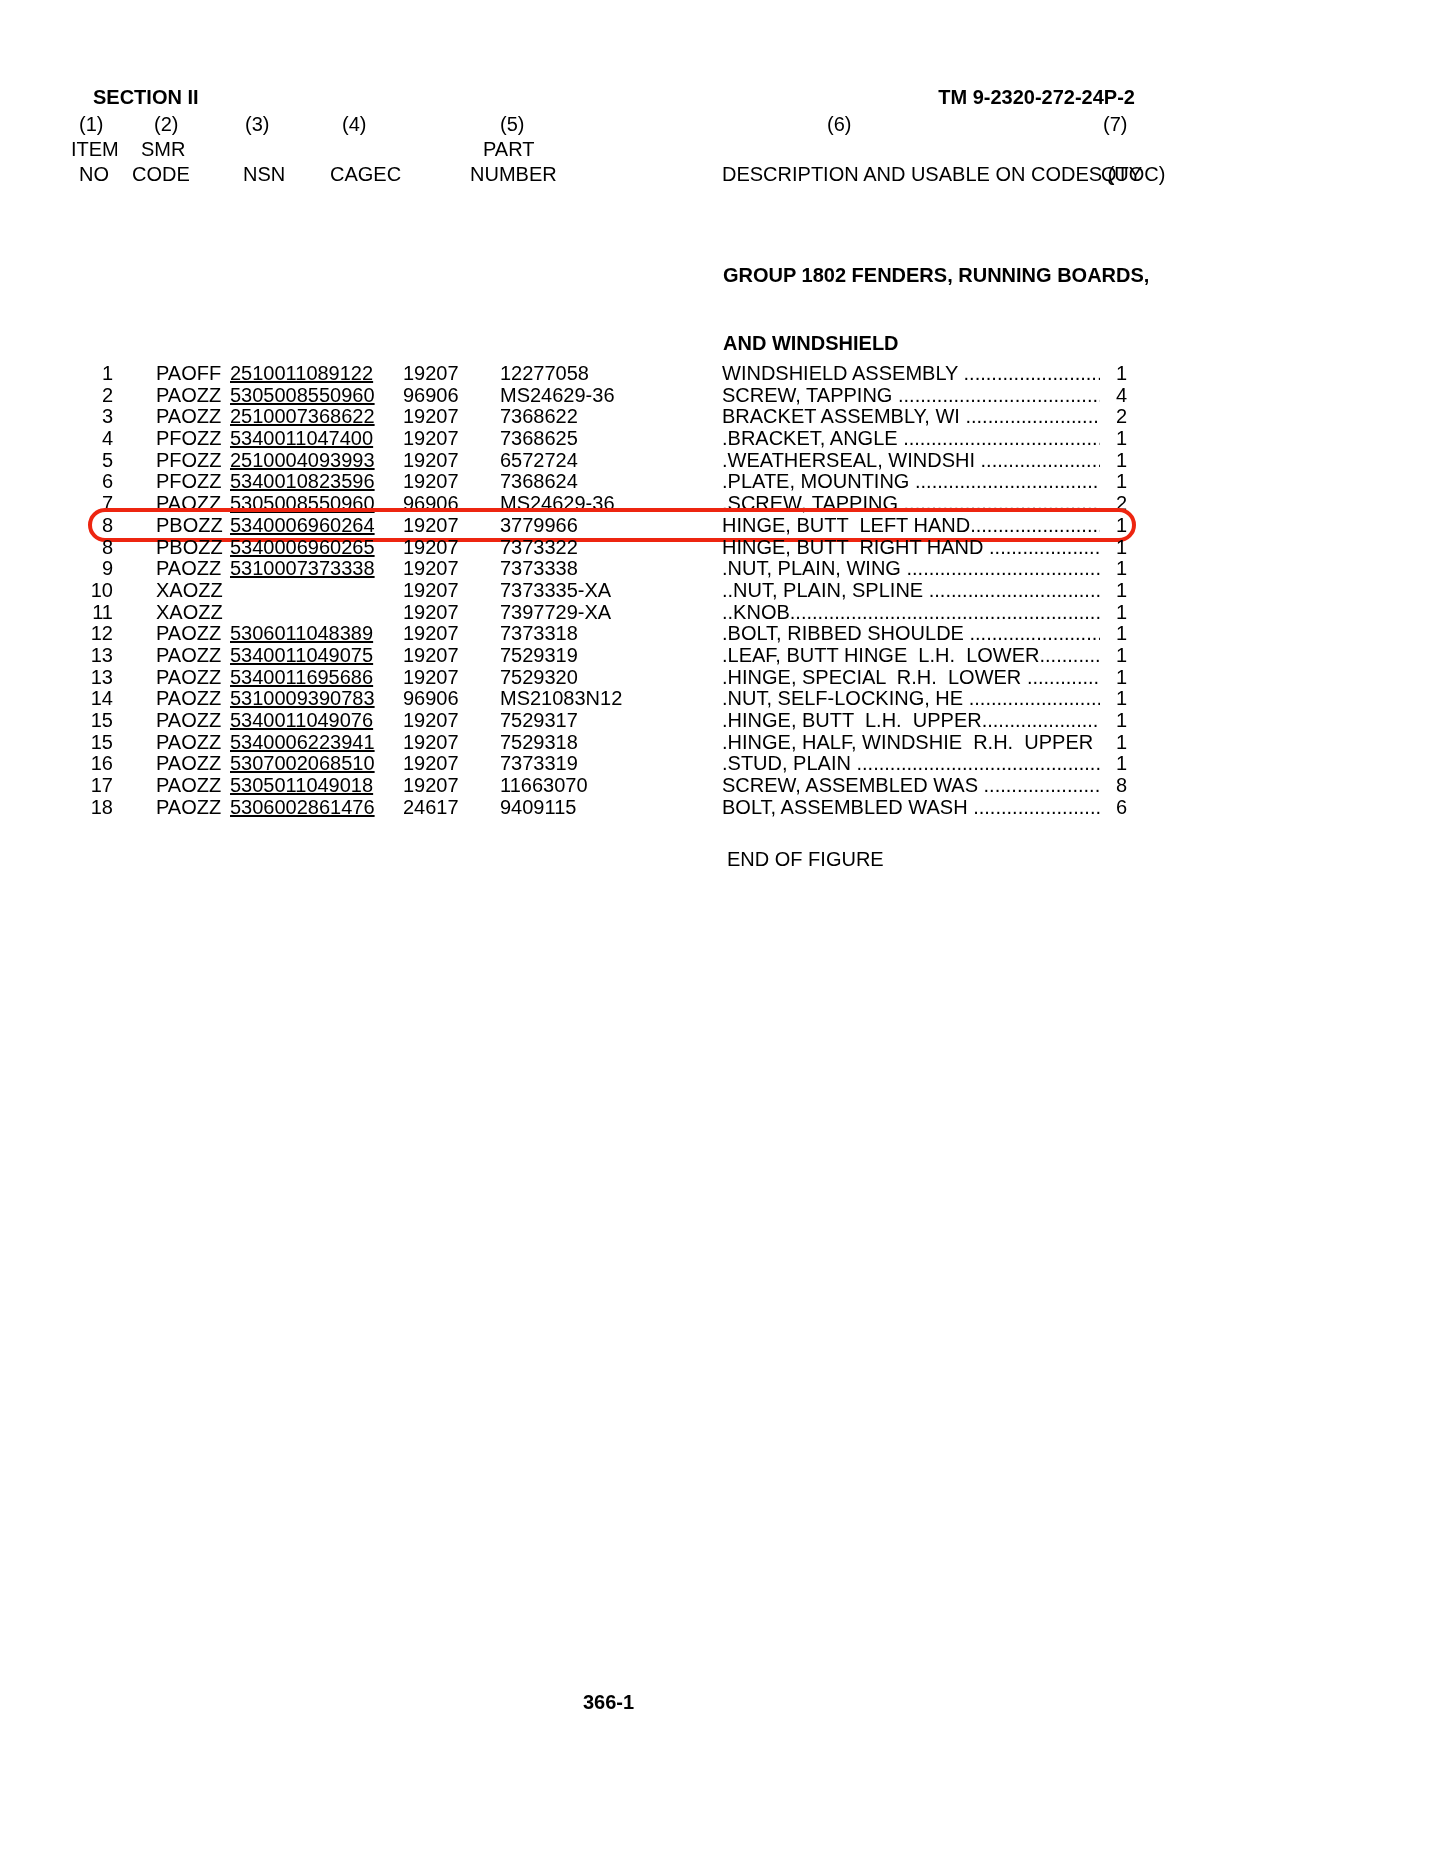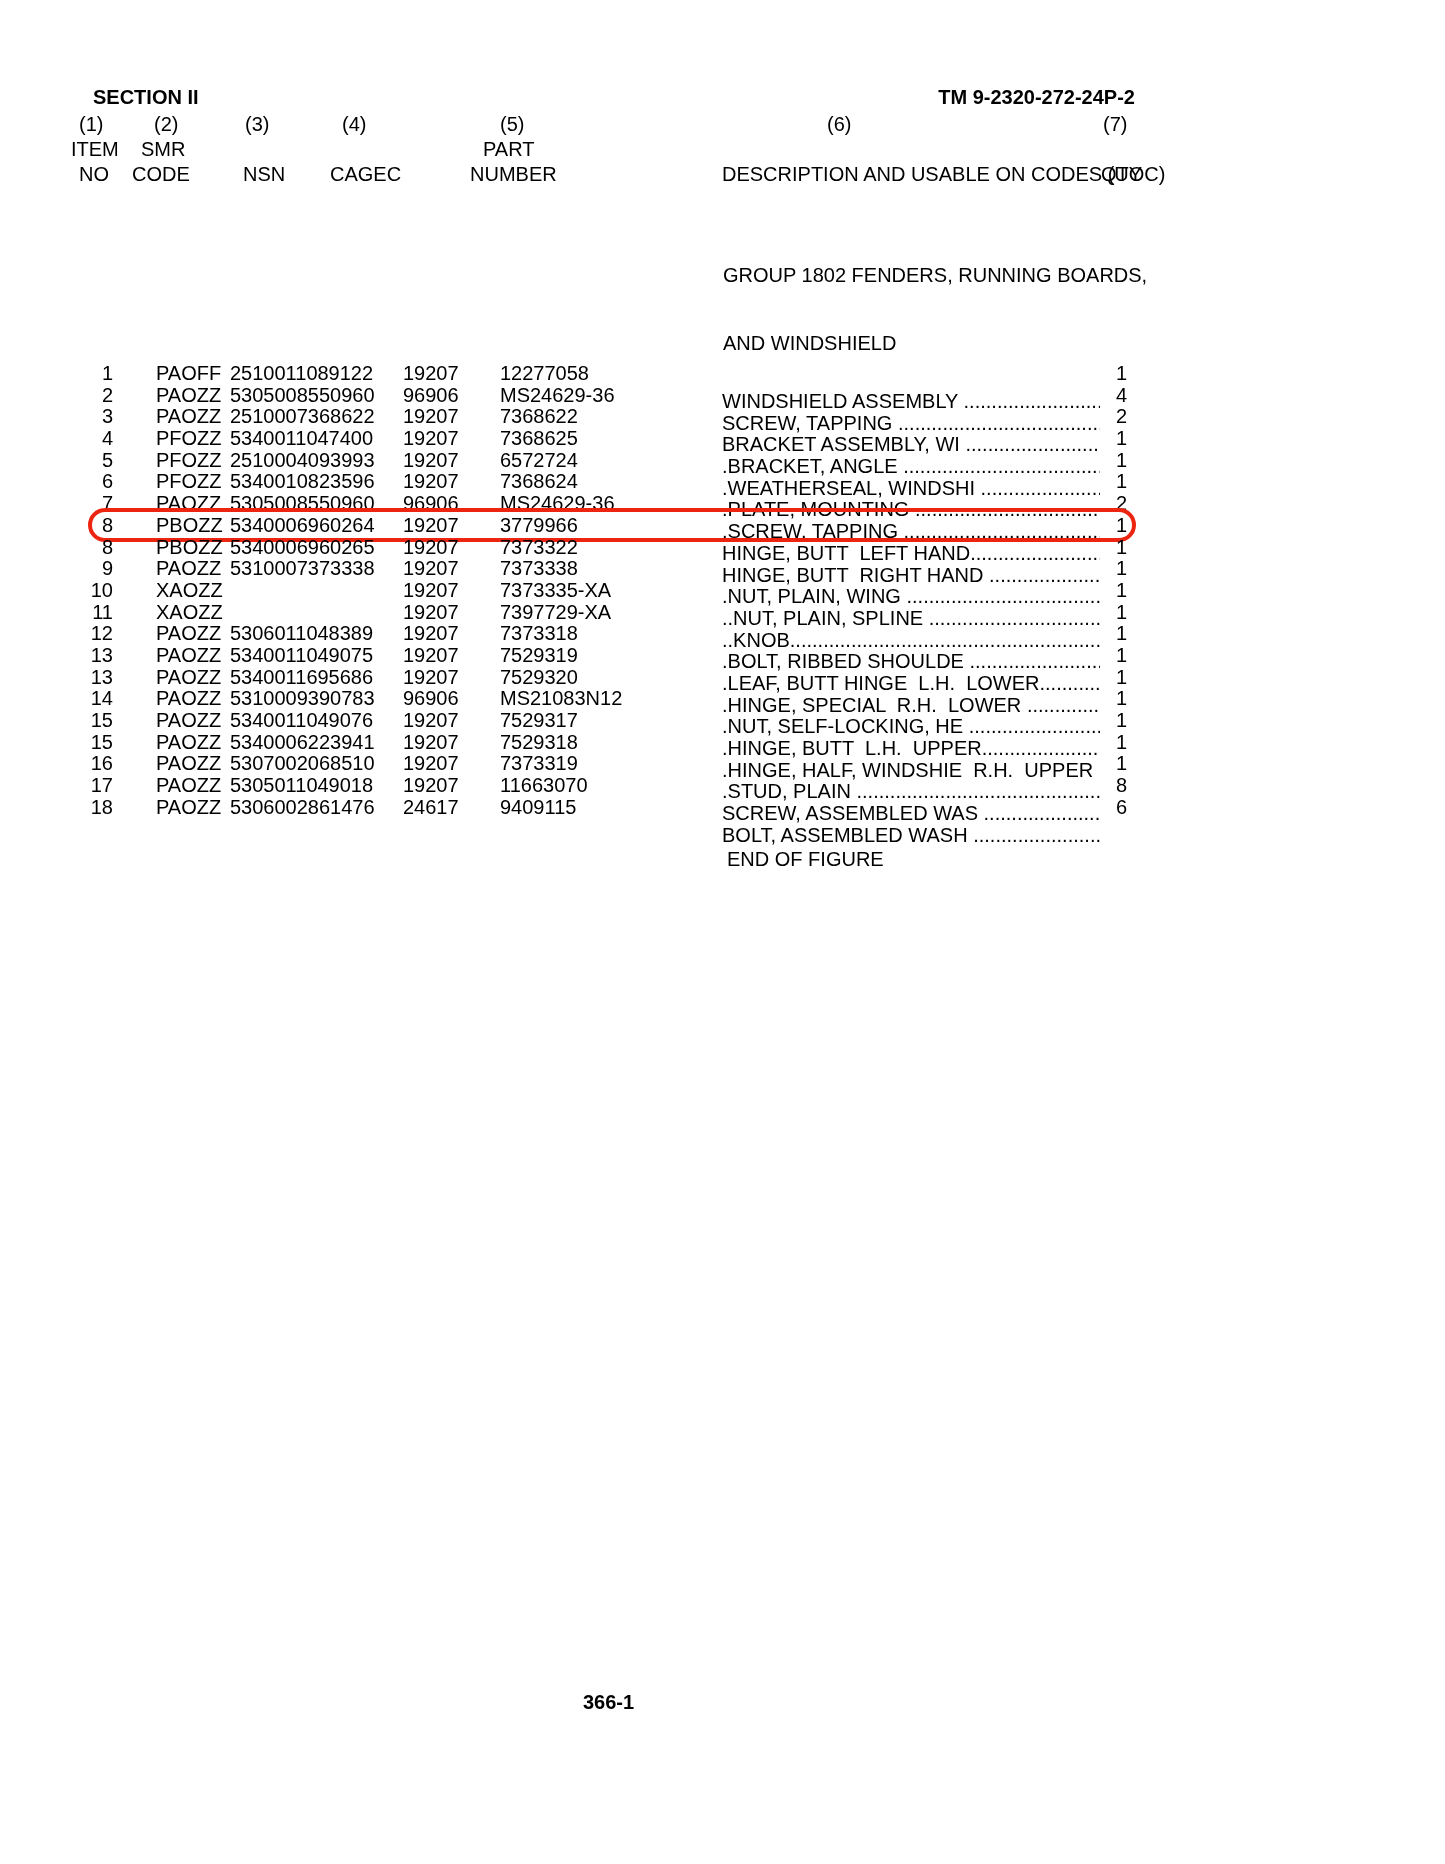--- a/index.html
+++ b/index.html
@@ -13,34 +13,34 @@
     color:#000;
     overflow:hidden;
   }
   .abs{position:absolute;white-space:pre;}
   .b{font-weight:bold;}
   .rows{position:absolute;left:0;top:363px;right:0;}
   .row{position:relative;height:21.7px;line-height:21.7px;}
   .c{position:absolute;top:0;white-space:pre;}
   .item{left:61px;width:52px;text-align:right;}
   .smr{left:156px;}
-  .nsn{left:230px;}
+  .nsn{left:230px;text-decoration:underline;}
   .cagec{left:403px;}
   .part{left:500px;}
   .desc{left:722px;width:378px;display:flex;align-items:baseline;}
-  .desc .name{white-space:pre;flex:0 0 auto;margin-top:28px;}
+  .desc .name{white-space:pre;flex:0 0 auto;}
   .leader{flex:1 1 auto;overflow:hidden;white-space:nowrap;}
   .leader::after{content:"..................................................................................................................................................................................................";}
   .qty{left:1085px;width:42px;text-align:right;}
   .oval{
     position:absolute;left:88px;top:-7px;width:1048px;height:34px;
     border:4px solid #ed2510;border-radius:17px;
     box-sizing:border-box;pointer-events:none;
   }
-  .heading-block div{line-height:22px;}
+  .heading-block div{line-height:22px;font-weight:bold;}
 </style>
 </head>
 <body>
 
 <div class="page">
 
   <div class="abs b" style="left:93px;top:86px;">SECTION II</div>
   <div class="abs b" style="right:310px;top:86px;text-align:right;white-space:pre;">TM 9-2320-272-24P-2</div>
 
   <div class="abs" style="left:79px;top:113px;">(1)</div>

